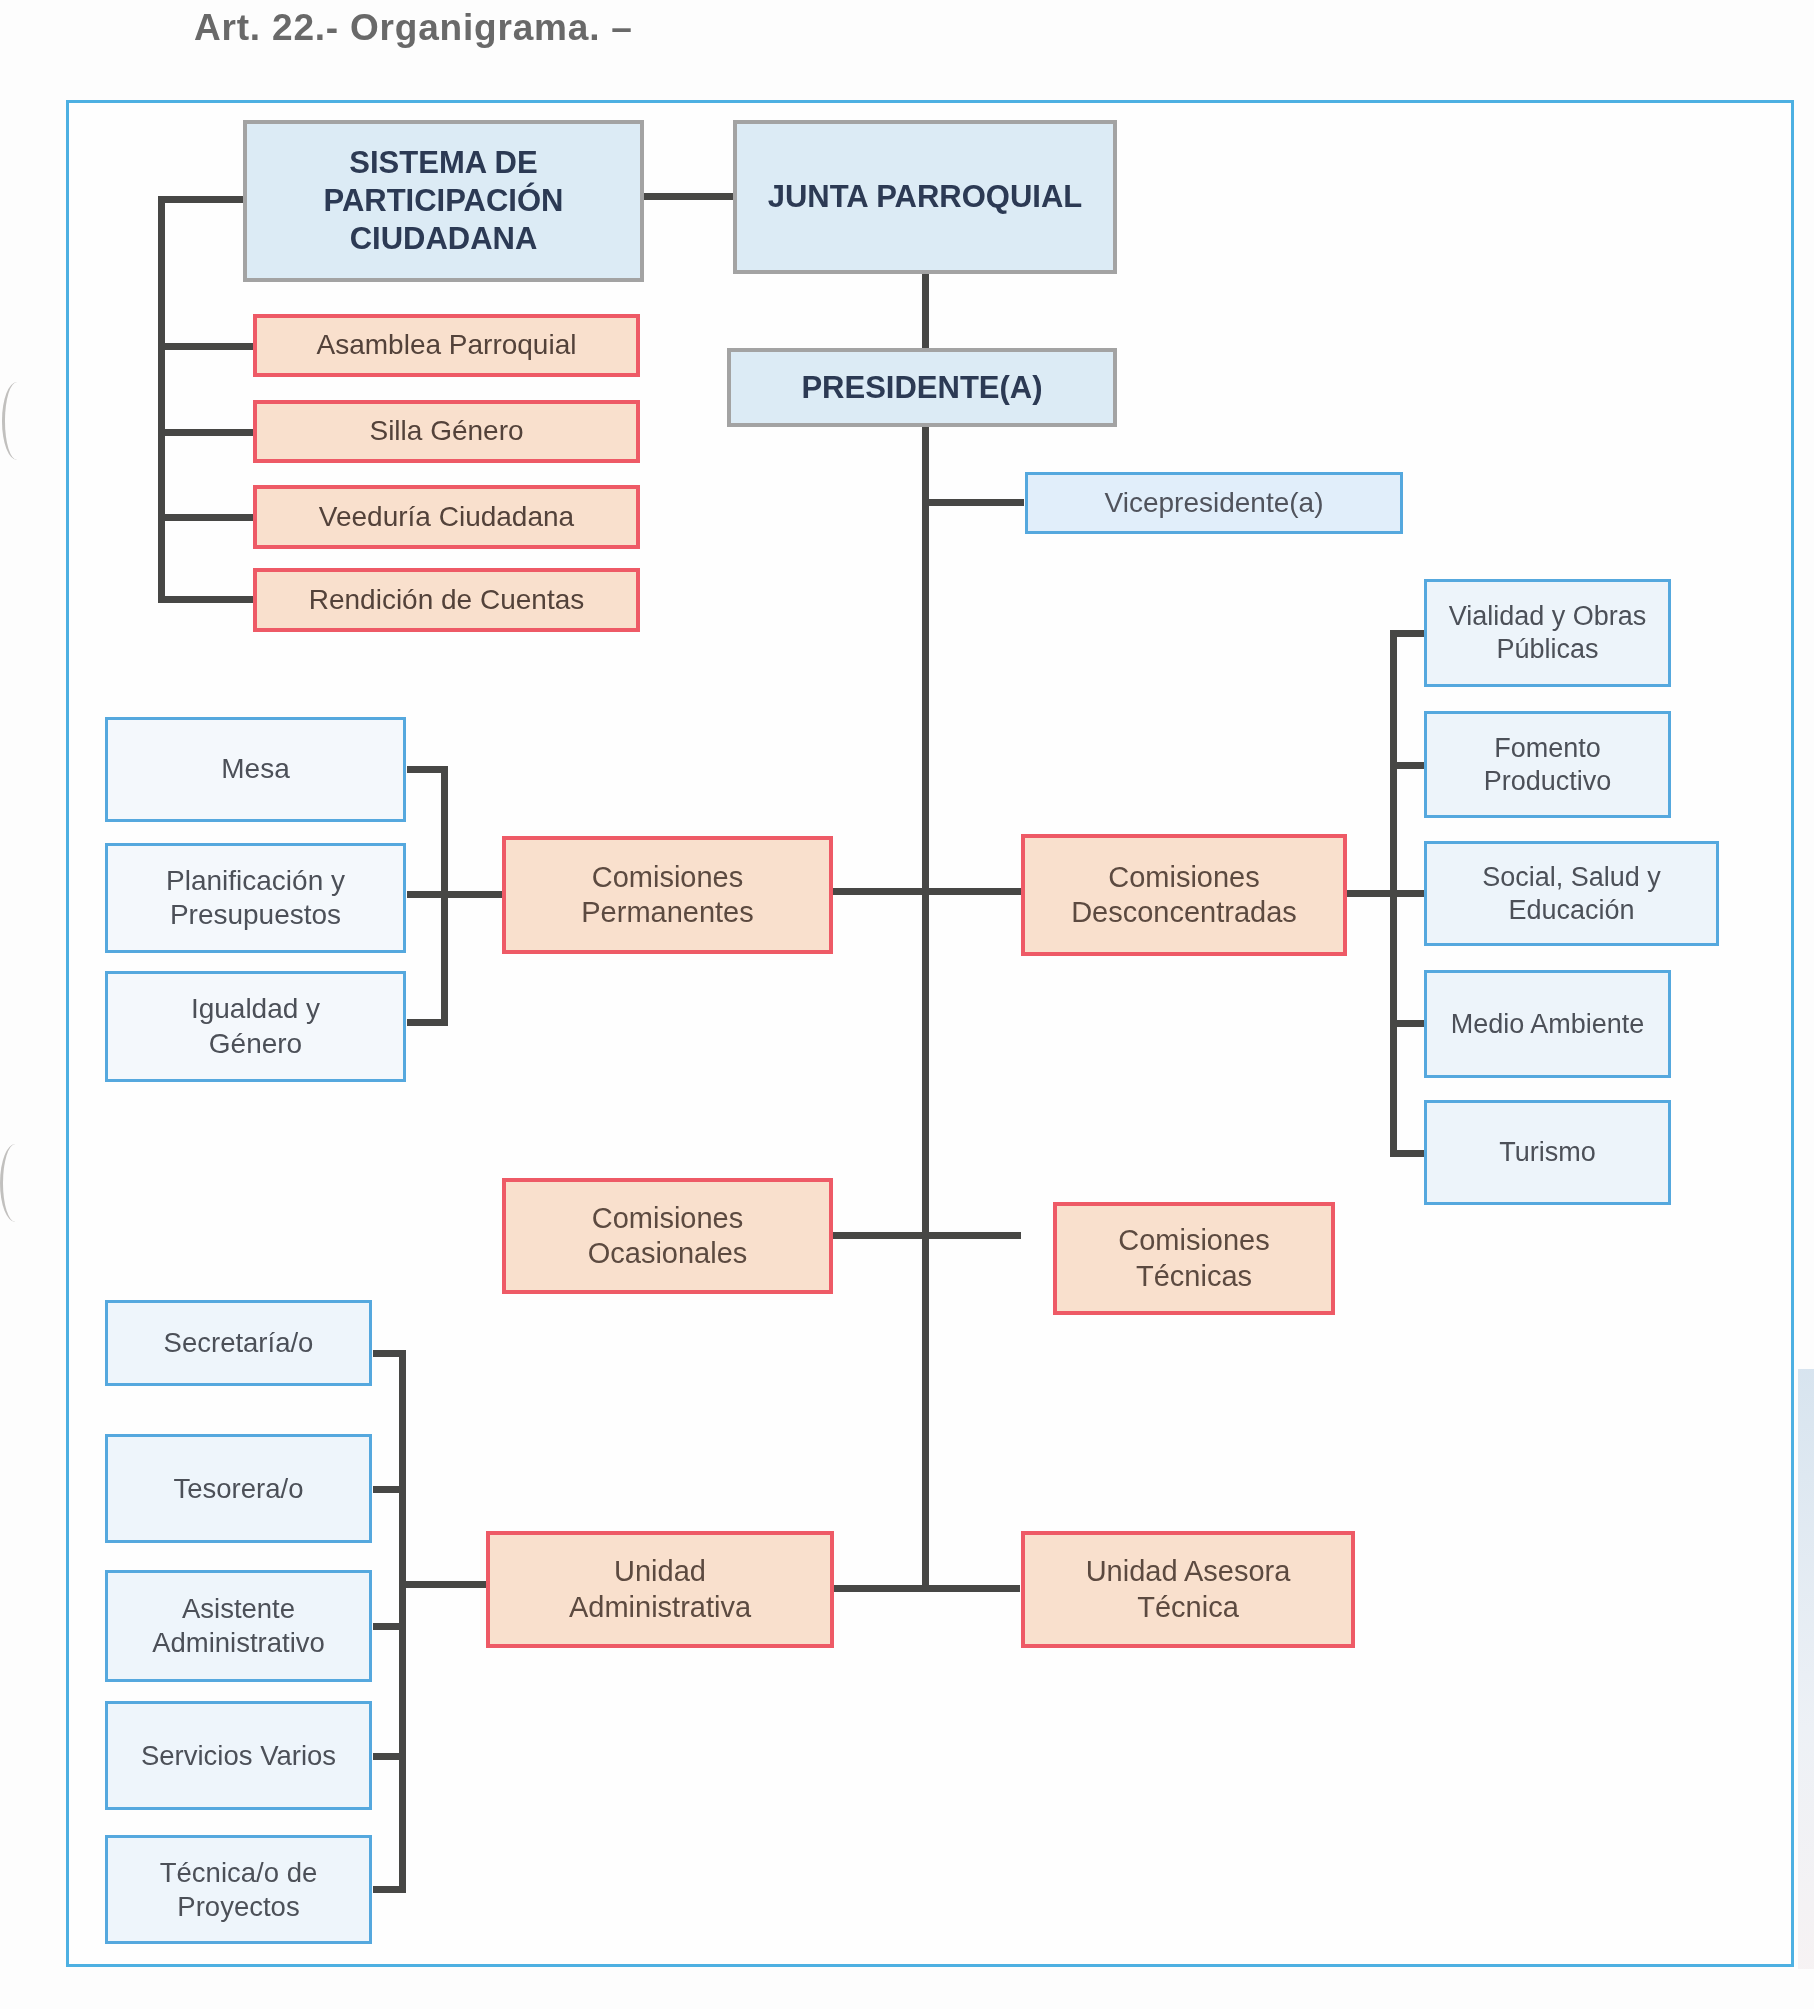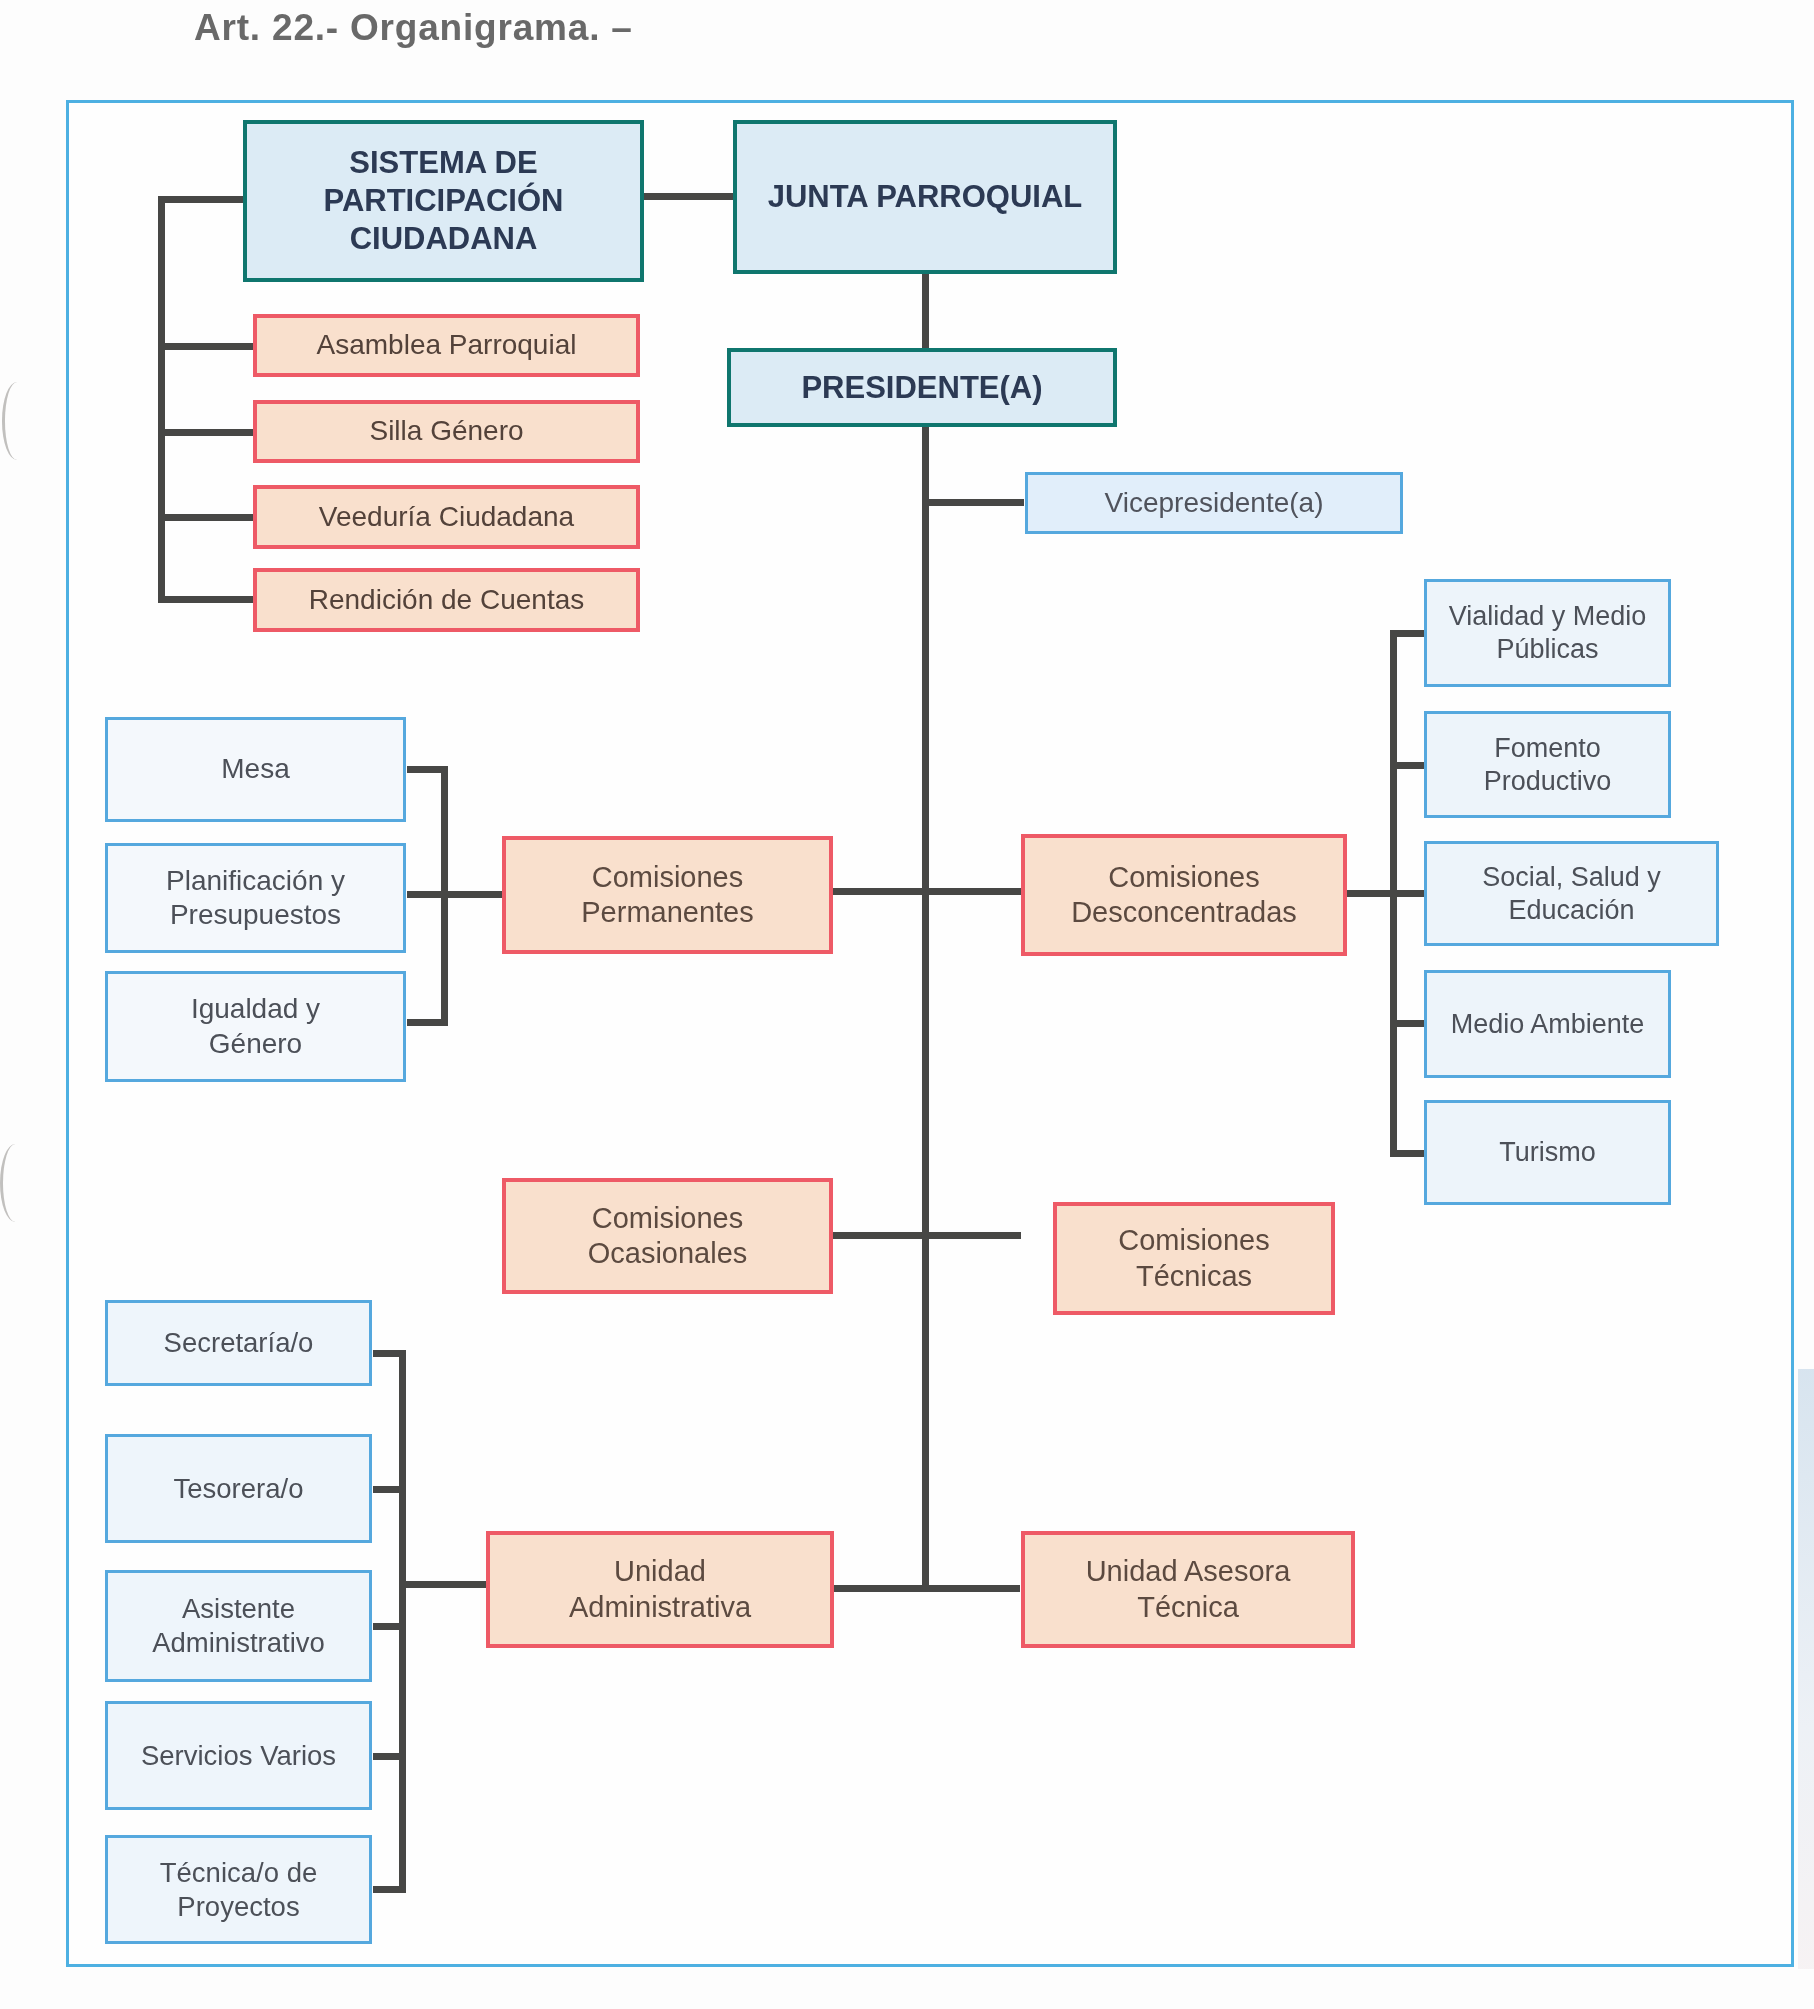--- a/index.html
+++ b/index.html
@@ -13,21 +13,21 @@
   }
   .frame{
     position:absolute;left:66px;top:100px;width:1728px;height:1867px;
     border:3.2px solid #4db0e2;background:#fefefe;box-sizing:border-box;
   }
   .box{
     position:absolute;display:flex;align-items:center;justify-content:center;
     text-align:center;box-sizing:border-box;line-height:1.22;
   }
   
-  .blue-red{background:#dcebf5;border:4px solid #0f766e;color:#2c3a54;font-weight:bold;font-size:31px;}
+  .blue-red{background:#dcebf5;border:4px solid #a3a3a3;color:#2c3a54;font-weight:bold;font-size:31px;}
   .peach{background:#f9e0cd;border:4px solid #ee5a66;color:#53423a;font-size:28px;}
   .peach-lg{background:#f9e0cd;border:4px solid #ee5a66;color:#5c4a40;font-size:29px;}
   .blue-blue{background:#e1eefa;border:3.2px solid #55a8de;color:#50535c;font-size:28px;}
   .pale-blue{background:#f4f8fc;border:3.2px solid #55a8de;color:#4c5058;font-size:28px;padding:0 24px;}
   .lblue{background:#edf4fa;border:3.2px solid #55a8de;color:#4c5058;font-size:27px;padding:0 9.7px;}
   .lblue2{background:#eef5fb;border:3.2px solid #55a8de;color:#4c5058;font-size:27.5px;padding:0 9.7px;}
   .ln{position:absolute;background:#474745;}
   .scan-paren{position:absolute;width:27.5px;height:78px;border-left:3.2px solid #b3b1af;border-radius:50%;opacity:.8;}
   .scan-strip{position:absolute;left:1798px;top:1369px;width:17px;height:600px;
     background:linear-gradient(to bottom, rgba(170,198,222,.45), rgba(190,205,225,.25) 60%, rgba(220,200,205,.2));}
@@ -96,21 +96,21 @@
   <div class="box peach" style="left:253px;top:485px;width:387px;height:64px;">Veeduría Ciudadana</div>
   <div class="box peach" style="left:253px;top:568px;width:387px;height:64px;">Rendición de Cuentas</div>
 
   <div class="box pale-blue" style="left:105px;top:717px;width:301px;height:105px;">Mesa</div>
   <div class="box pale-blue" style="left:105px;top:843px;width:301px;height:110px;">Planificación y Presupuestos</div>
   <div class="box pale-blue" style="left:105px;top:971px;width:301px;height:111px;padding:0 57px;">Igualdad y Género</div>
 
   <div class="box peach-lg" style="left:502px;top:836px;width:331px;height:118px;padding:0 24px;">Comisiones Permanentes</div>
   <div class="box peach-lg" style="left:1021px;top:834px;width:326px;height:122px;padding:8px 16px;">Comisiones Desconcentradas</div>
 
-  <div class="box lblue" style="left:1424px;top:579px;width:247px;height:108px;">Vialidad y Medio Públicas</div>
+  <div class="box lblue" style="left:1424px;top:579px;width:247px;height:108px;">Vialidad y Obras Públicas</div>
   <div class="box lblue" style="left:1424px;top:711px;width:247px;height:107px;">Fomento Productivo</div>
   <div class="box lblue" style="left:1424px;top:841px;width:295px;height:105px;">Social, Salud y Educación</div>
   <div class="box lblue" style="left:1424px;top:970px;width:247px;height:108px;">Medio Ambiente</div>
   <div class="box lblue" style="left:1424px;top:1100px;width:247px;height:105px;">Turismo</div>
 
   <div class="box peach-lg" style="left:502px;top:1178px;width:331px;height:116px;padding:0 24px;">Comisiones Ocasionales</div>
   <div class="box peach-lg" style="left:1053px;top:1178px;width:282px;height:113px;padding:0 28px;margin-top:24px;">Comisiones Técnicas</div>
 
   <div class="box peach-lg" style="left:486px;top:1531px;width:348px;height:117px;padding:0 30px;">Unidad Administrativa</div>
   <div class="box peach-lg" style="left:1021px;top:1531px;width:334px;height:117px;padding:0 20px;">Unidad Asesora Técnica</div>

